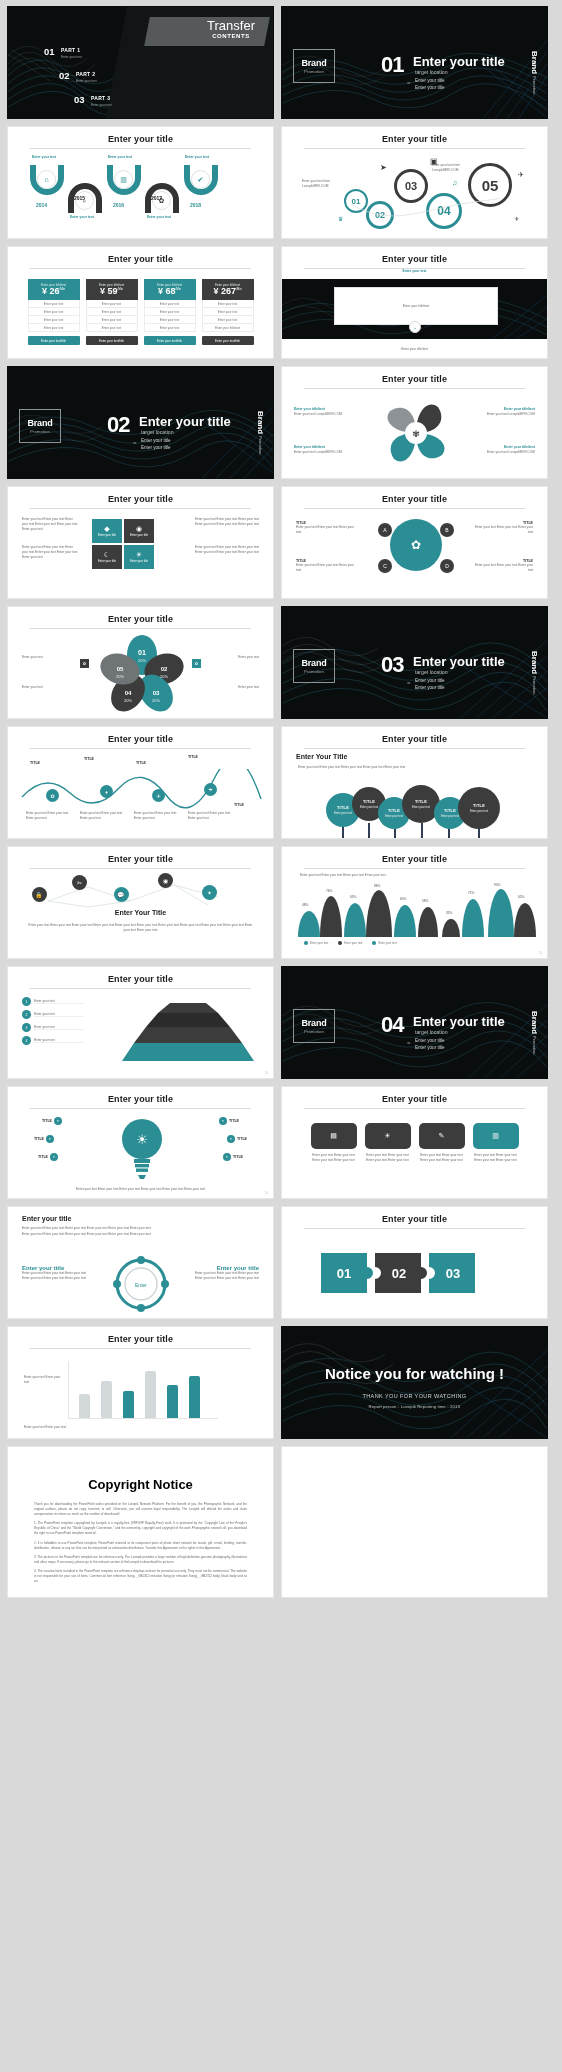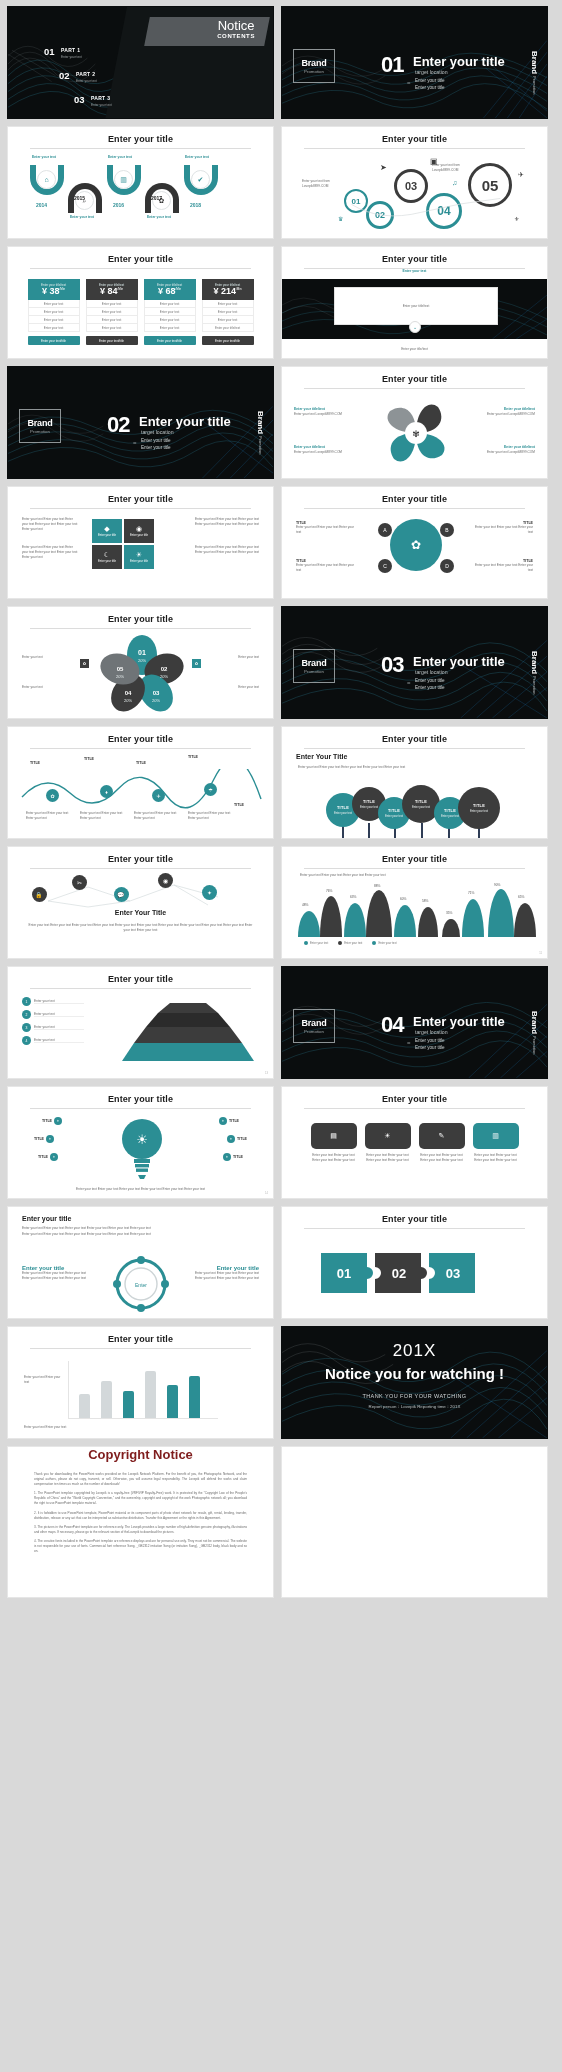--- a/index.html
+++ b/index.html
@@ -150,21 +150,21 @@
   .ty-year { position: absolute; top: 14px; left: 0; right: 0; text-align: center; color: #fff;
              font-size: 17px; font-weight: normal; z-index: 3; letter-spacing: 1px; }
   .ty-main { position: absolute; top: 38px; left: 0; right: 0; text-align: center; color: #fff;
              font-size: 15px; font-weight: bold; z-index: 3; }
   .ty-sub { position: absolute; top: 66px; left: 0; right: 0; text-align: center; color: #cfd5d6;
             font-size: 5.5px; z-index: 3; letter-spacing: .4px; }
   .ty-meta { position: absolute; top: 77px; left: 0; right: 0; text-align: center; color: #b9c0c2;
              font-size: 4.4px; z-index: 3; }
 
   
-  .cp-title { text-align: center; color: #7f1d1d; font-size: 13px; font-weight: bold; margin-top: 0; }
+  .cp-title { text-align: center; color: #000000; font-size: 13px; font-weight: bold; margin-top: 30px; }
   .cp-body { margin: 10px 26px 0 26px; }
   .cp-body p { font-size: 3.1px; color: #6d6d6d; line-height: 1.65; text-align: justify; margin-bottom: 4px; }
   .pnum { position: absolute; right: 5px; bottom: 3px; font-size: 2.6px; color: #b6b6b6; }
 </style>
 </head>
 <body>
 
 <div class="sheet">
 
   <div class="row">
@@ -194,21 +194,21 @@
             <path d="M0 64 Q22 40 44 64 T88 64"></path>
             <path d="M0 50 Q20 30 40 50 T80 52"></path>
             <path d="M4 44 L48 70"></path>
               <path d="M0 48 L44 76"></path>
           </g>
         </svg>
       </div>
       <div class="cat-panel"></div>
       <div class="cat-band"></div>
       <div class="cat-word">
-        <b>Notice</b>
+        <b>Transfer</b>
         <span>CONTENTS</span>
       </div>
 
       <div class="cat-item" style="left:36px;top:40px">
         <div class="n">01</div>
         <div class="t">
           <b>PART 1</b>
           <span>Enter your text</span>
         </div>
       </div>
@@ -343,32 +343,32 @@
 
   <div class="row">
 
     <div class="slide">
       <div class="s-title">Enter your title</div>
       <div class="s-rule"></div>
       <div style="display:flex;gap:6px;justify-content:center;margin-top:10px">
         <div class="pr-col">
           <div class="pr-head teal">
             <div class="ct">Enter your title/text</div>
-            <div class="pv"><span>¥ 38</span><sup>/Min</sup></div>
+            <div class="pv"><span>¥ 26</span><sup>/Min</sup></div>
           </div>
           <div class="pr-row">Enter your text</div>
           <div class="pr-row">Enter your text</div>
           <div class="pr-row">Enter your text</div>
           <div class="pr-row">Enter your text</div>
           <div class="pr-btn teal">Enter your text/title</div>
         </div>
         <div class="pr-col">
           <div class="pr-head charc">
             <div class="ct">Enter your title/text</div>
-            <div class="pv"><span>¥ 84</span><sup>/Min</sup></div>
+            <div class="pv"><span>¥ 59</span><sup>/Min</sup></div>
           </div>
           <div class="pr-row">Enter your text</div>
           <div class="pr-row">Enter your text</div>
           <div class="pr-row">Enter your text</div>
           <div class="pr-row">Enter your text</div>
           <div class="pr-btn charc">Enter your text/title</div>
         </div>
         <div class="pr-col">
           <div class="pr-head teal">
             <div class="ct">Enter your title/text</div>
@@ -376,21 +376,21 @@
           </div>
           <div class="pr-row">Enter your text</div>
           <div class="pr-row">Enter your text</div>
           <div class="pr-row">Enter your text</div>
           <div class="pr-row">Enter your text</div>
           <div class="pr-btn teal">Enter your text/title</div>
         </div>
         <div class="pr-col">
           <div class="pr-head charc">
             <div class="ct">Enter your title/text</div>
-            <div class="pv"><span>¥ 214</span><sup>/Min</sup></div>
+            <div class="pv"><span>¥ 267</span><sup>/Min</sup></div>
           </div>
           <div class="pr-row">Enter your text</div>
           <div class="pr-row">Enter your text</div>
           <div class="pr-row">Enter your text</div>
           <div class="pr-row">Enter your title/text</div>
           <div class="pr-btn charc">Enter your text/title</div>
         </div>
       </div>
     </div>
 
@@ -992,21 +992,20 @@
               <path d="M218 113 L267 72"></path>
             <path d="M166 46 L267 113"></path>
           </g>
           <g fill="none" stroke="#aab3b8" stroke-width=".3" opacity=".55">
             <path d="M0 36 Q28 14 56 36 T112 38"></path>
               <path d="M0 46 Q28 24 56 46 T112 48"></path>
             <path d="M0 26 Q26 8 52 26 T104 28"></path>
           </g>
         </svg>
       </div>
-      <div class="ty-year">201X</div>
       <div class="ty-main">Notice you for watching !</div>
       <div class="ty-sub">THANK YOU FOR YOUR WATCHING</div>
       <div class="ty-meta">Report person：Lovepik    Reporting time：201X</div>
     </div>
   </div>
 
   <div class="row">
 
     <div class="slide" style="height:152px">
       <div class="cp-title">Copyright Notice</div>

